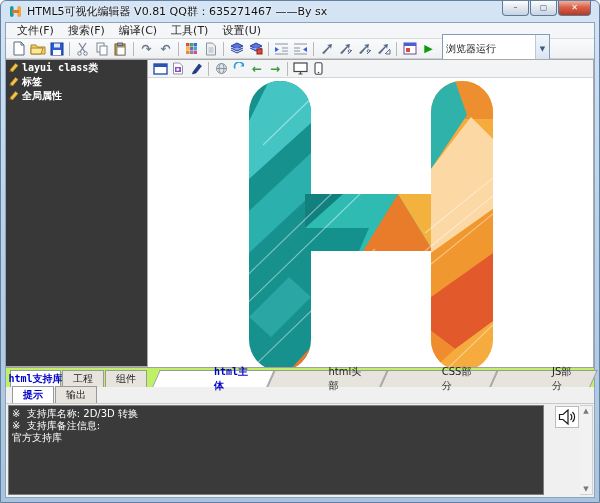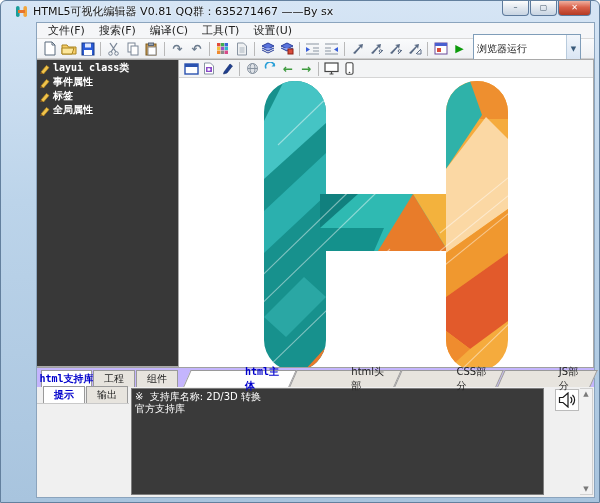--- a/index.html
+++ b/index.html
@@ -1,69 +1,69 @@
 <!DOCTYPE html>
 <html><head>
 <meta charset="utf-8">
 <style>
   * { margin:0; padding:0; box-sizing:border-box; }
   html,body { width:600px; height:503px; font-family:"DejaVu Sans", sans-serif; }
   .window { position:relative; width:600px; height:503px;
     background:linear-gradient(#d6e5f5,#bcd4ea 40%,#a8c4de);
     border:1px solid #63809e; border-radius:6px 6px 0 0; overflow:hidden; }
   
-  .titlebar { position:absolute; top:0; left:8px; right:0; height:21px; display:flex; align-items:center; padding-left:6px; }
+  .titlebar { position:absolute; top:0; left:2px; right:0; height:21px; display:flex; align-items:center; padding-left:6px; }
   .title-text { font-size:11px; color:#111; margin-left:5px; white-space:nowrap; text-shadow:0 0 3px #fff; }
   .win-controls { position:absolute; top:0; right:8px; display:flex; }
   .winbtn { width:27px; height:15px; border:1px solid #5d7a9c; border-top:none; border-radius:0 0 4px 4px;
     background:linear-gradient(#fdfdfd,#e3e9f0 45%,#c8d4e2); color:#45586b; font-size:8px; line-height:13px;
     text-align:center; margin-left:1px; cursor:default; }
   .winbtn.close { width:33px; background:linear-gradient(#f0b0a0,#d9614a 45%,#b43a24); color:#fff; }
   
   .app { position:absolute; top:21px; left:4px; right:4px; bottom:4px; background:#f0f0f0;
-    display:flex; flex-direction:column; border:1px solid #8ba4bd;margin-left:31px; }
+    display:flex; flex-direction:column; border:1px solid #8ba4bd; }
   .menubar { height:16px; background:#f5f6f8; border-bottom:1px solid #d9d9d9; display:flex; align-items:center; padding-left:4px; }
   .menu-item { font-size:11px; color:#222; padding:1px 7px; }
   
   .toolbar { height:20px; background:linear-gradient(#fafbfc,#eef0f3); border-bottom:1px solid #cfcfcf;
     display:flex; align-items:center; padding-left:3px; }
   .tbi { width:19px; height:17px; display:inline-flex; align-items:center; justify-content:center; }
   .tsep { width:1px; height:14px; background:#b9b9b9; margin:0 3px; }
   .tglyph { font-size:12px; font-weight:bold; color:#6b7b8d; line-height:14px; }
   .play-glyph { color:#0b9a0b; font-size:11px; }
   .run-select { display:flex; margin-left:4px; width:108px; height:29px; border:1px solid #7f9db9; background:#fff; align-items:center; }
   .run-select .val { flex:1; font-size:10px; padding-left:3px; color:#222; white-space:nowrap; overflow:hidden; }
   .run-select .arrow { width:14px; height:100%; border-left:1px solid #b8cbdd; background:linear-gradient(#f2f6fb,#d7e3f2); font-size:7px; color:#3a5a7a; display:flex; align-items:center; justify-content:center; }
   
   .mainrow { flex:1; display:flex; min-height:0; }
   .sidebar { width:142px; background:#383838; border:1px solid #a9a9a9; border-left:none; overflow:hidden; padding-top:1px; }
-  .tree-item { display:flex; align-items:center; height:14px; padding-left:2px; color:#fff;
+  .tree-item { display:flex; height:14px; padding-left:2px; color:#fff;
     font-family:"DejaVu Sans Mono", monospace; font-weight:bold; font-size:10px; white-space:nowrap; }
   .tree-item .ticon { margin-right:3px; display:inline-flex; }
   .workarea { flex:1; display:flex; flex-direction:column; min-width:0; border-top:1px solid #a9a9a9; border-right:1px solid #a9a9a9; }
   .previewbar { height:18px; background:#f3f4f5; border-bottom:1px solid #d5d5d5; display:flex; align-items:center; padding-left:3px; }
   .pbi { width:18px; height:16px; display:inline-flex; align-items:center; justify-content:center; }
   .green-arrow { color:#3f9b3f; font-weight:bold; font-size:12px; line-height:12px; }
   .canvas { flex:1; background:#fff; display:flex; justify-content:center; overflow:hidden; }
   .hlogo { margin-top:3px; }
   
-  .tabsrow { height:20px; background:#c4b5fd; border-top:1px solid #a0a0a0; display:flex; align-items:flex-end; }
+  .tabsrow { height:20px; background:#bef264; border-top:1px solid #a0a0a0; display:flex; align-items:flex-end; }
   .side-tabs { width:142px; display:flex; padding-left:4px; }
   .sqtab { height:17px; min-width:42px; padding:0 6px; border:1px solid #9a9a9a; border-bottom:none; background:#e7e4de;
     font-size:10px; color:#222; display:flex; align-items:center; justify-content:center; margin-right:1px; white-space:nowrap; }
   .sqtab.active { background:#fff; color:#0000cc; font-weight:bold; font-family:"DejaVu Sans Mono", monospace; }
   .editor-tabs { flex:1; display:flex; padding-left:8px; }
   .etab { height:17px; padding:0 14px; font-size:10px; color:#222; display:flex; align-items:center; position:relative; }
   .etab::before { content:""; position:absolute; inset:0; background:#e7e4de; border-top:1px solid #9a9a9a;
     transform:skewX(-24deg); border-left:1px solid #9a9a9a; border-right:1px solid #9a9a9a; z-index:0; }
   .etab.active::before { background:#fff; }
   .etab.active { color:#0000cc; font-weight:bold; font-family:"DejaVu Sans Mono", monospace; }
   .etab span { position:relative; z-index:1;padding-left:44px; }
   
-  .bottompanel { height:110px; background:#f0f0f0; display:flex; flex-direction:row; }
+  .bottompanel { height:110px; background:#f0f0f0; display:flex; flex-direction:column; }
   .btabs { height:17px; display:flex; padding-left:6px; align-items:flex-end; border-bottom:1px solid #c9c9c9; }
   .consolewrap { flex:1; display:flex; position:relative; padding:1px 1px 2px 2px;gap:36px; }
   .console { flex:1; background:#3a3a3a; border:1px solid #7d7d7d; color:#fff; font-size:10px; line-height:12px; padding:2px 3px; overflow:hidden; }
   .console div { white-space:pre; }
   .vscroll { width:13px; background:#f2f2f2; border:1px solid #d0d0d0; border-left:none; display:flex; flex-direction:column; justify-content:space-between; align-items:center; }
   .scr { font-size:7px; color:#7a7a7a; line-height:10px; }
   .speaker { position:absolute; top:2px; right:15px; width:24px; height:22px; background:#fff; border:1px solid #bbb;
     display:flex; align-items:center; justify-content:center; }
 </style>
 </head>
@@ -241,29 +241,20 @@
           </span>
           <span>layui class类</span>
         </div>
         <div class="tree-item">
           <span class="ticon">
             <svg width="11" height="11" viewBox="0 0 11 11">
                 <path d="M2 9l5.5-6.5L10 4.5 4.5 11z" fill="#f0c44c" stroke="#b9891f" stroke-width="0.7"></path>
                 <path d="M2 9l-1 2 3-.3z" fill="#8a5a1a"></path>
               </svg>
           </span>
-          <span>事件属性</span>
-        </div>
-        <div class="tree-item">
-          <span class="ticon">
-            <svg width="11" height="11" viewBox="0 0 11 11">
-                <path d="M2 9l5.5-6.5L10 4.5 4.5 11z" fill="#f0c44c" stroke="#b9891f" stroke-width="0.7"></path>
-                <path d="M2 9l-1 2 3-.3z" fill="#8a5a1a"></path>
-              </svg>
-          </span>
           <span>标签</span>
         </div>
         <div class="tree-item">
           <span class="ticon">
             <svg width="11" height="11" viewBox="0 0 11 11">
                 <path d="M2 9l5.5-6.5L10 4.5 4.5 11z" fill="#f0c44c" stroke="#b9891f" stroke-width="0.7"></path>
                 <path d="M2 9l-1 2 3-.3z" fill="#8a5a1a"></path>
               </svg>
           </span>
           <span>全局属性</span>
@@ -402,20 +393,21 @@
         <div class="sqtab active">
             <span>提示</span>
           </div>
         <div class="sqtab">
             <span>输出</span>
           </div>
       </div>
       <div class="consolewrap">
         <div class="console">
           <div>※  支持库名称: 2D/3D 转换</div>
+          <div>※  支持库备注信息:</div>
           <div>官方支持库</div>
         </div>
         <div class="vscroll">
           <span class="scr">▲</span>
           <span class="scr">▼</span>
         </div>
         <div class="speaker">
           <svg width="18" height="16" viewBox="0 0 18 16">
             <path d="M1.5 5.5h3.5l5-4.5v14l-5-4.5H1.5z" fill="#fff" stroke="#1a1a1a" stroke-width="1.2"></path>
             <path d="M12.5 5a4 4 0 010 6M14.5 3a7 7 0 010 10" fill="none" stroke="#1a1a1a" stroke-width="1.2"></path>

